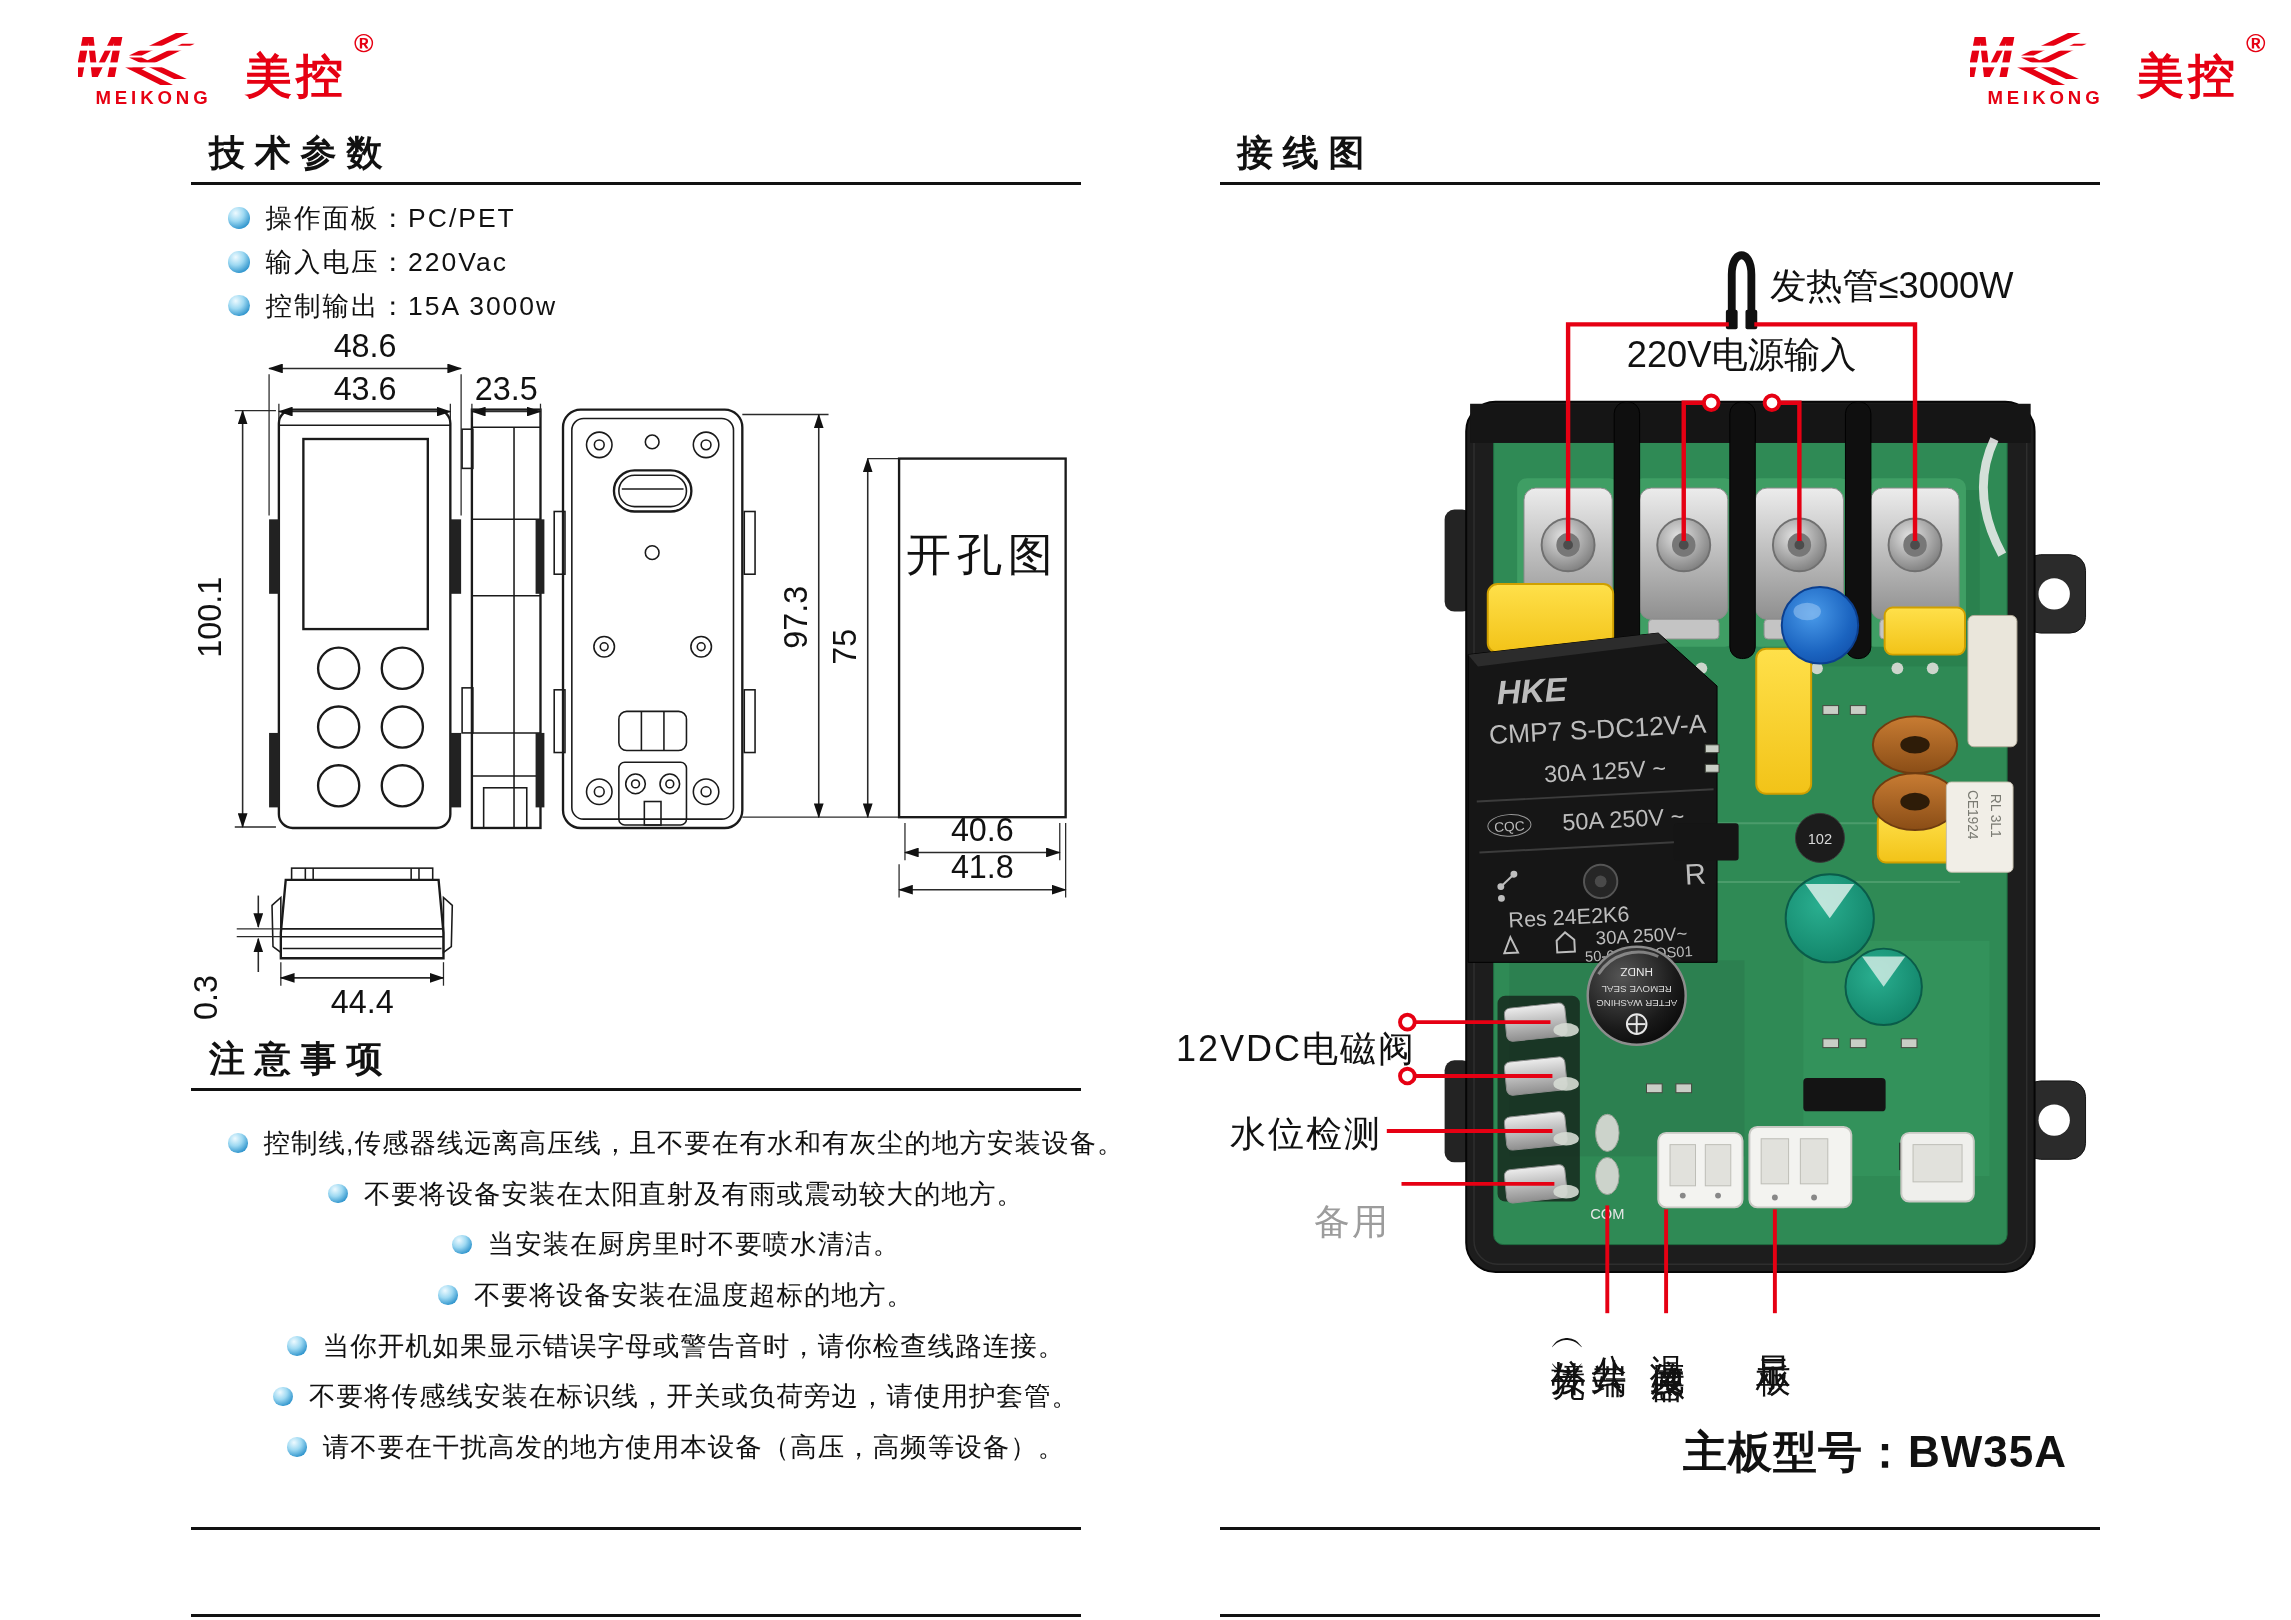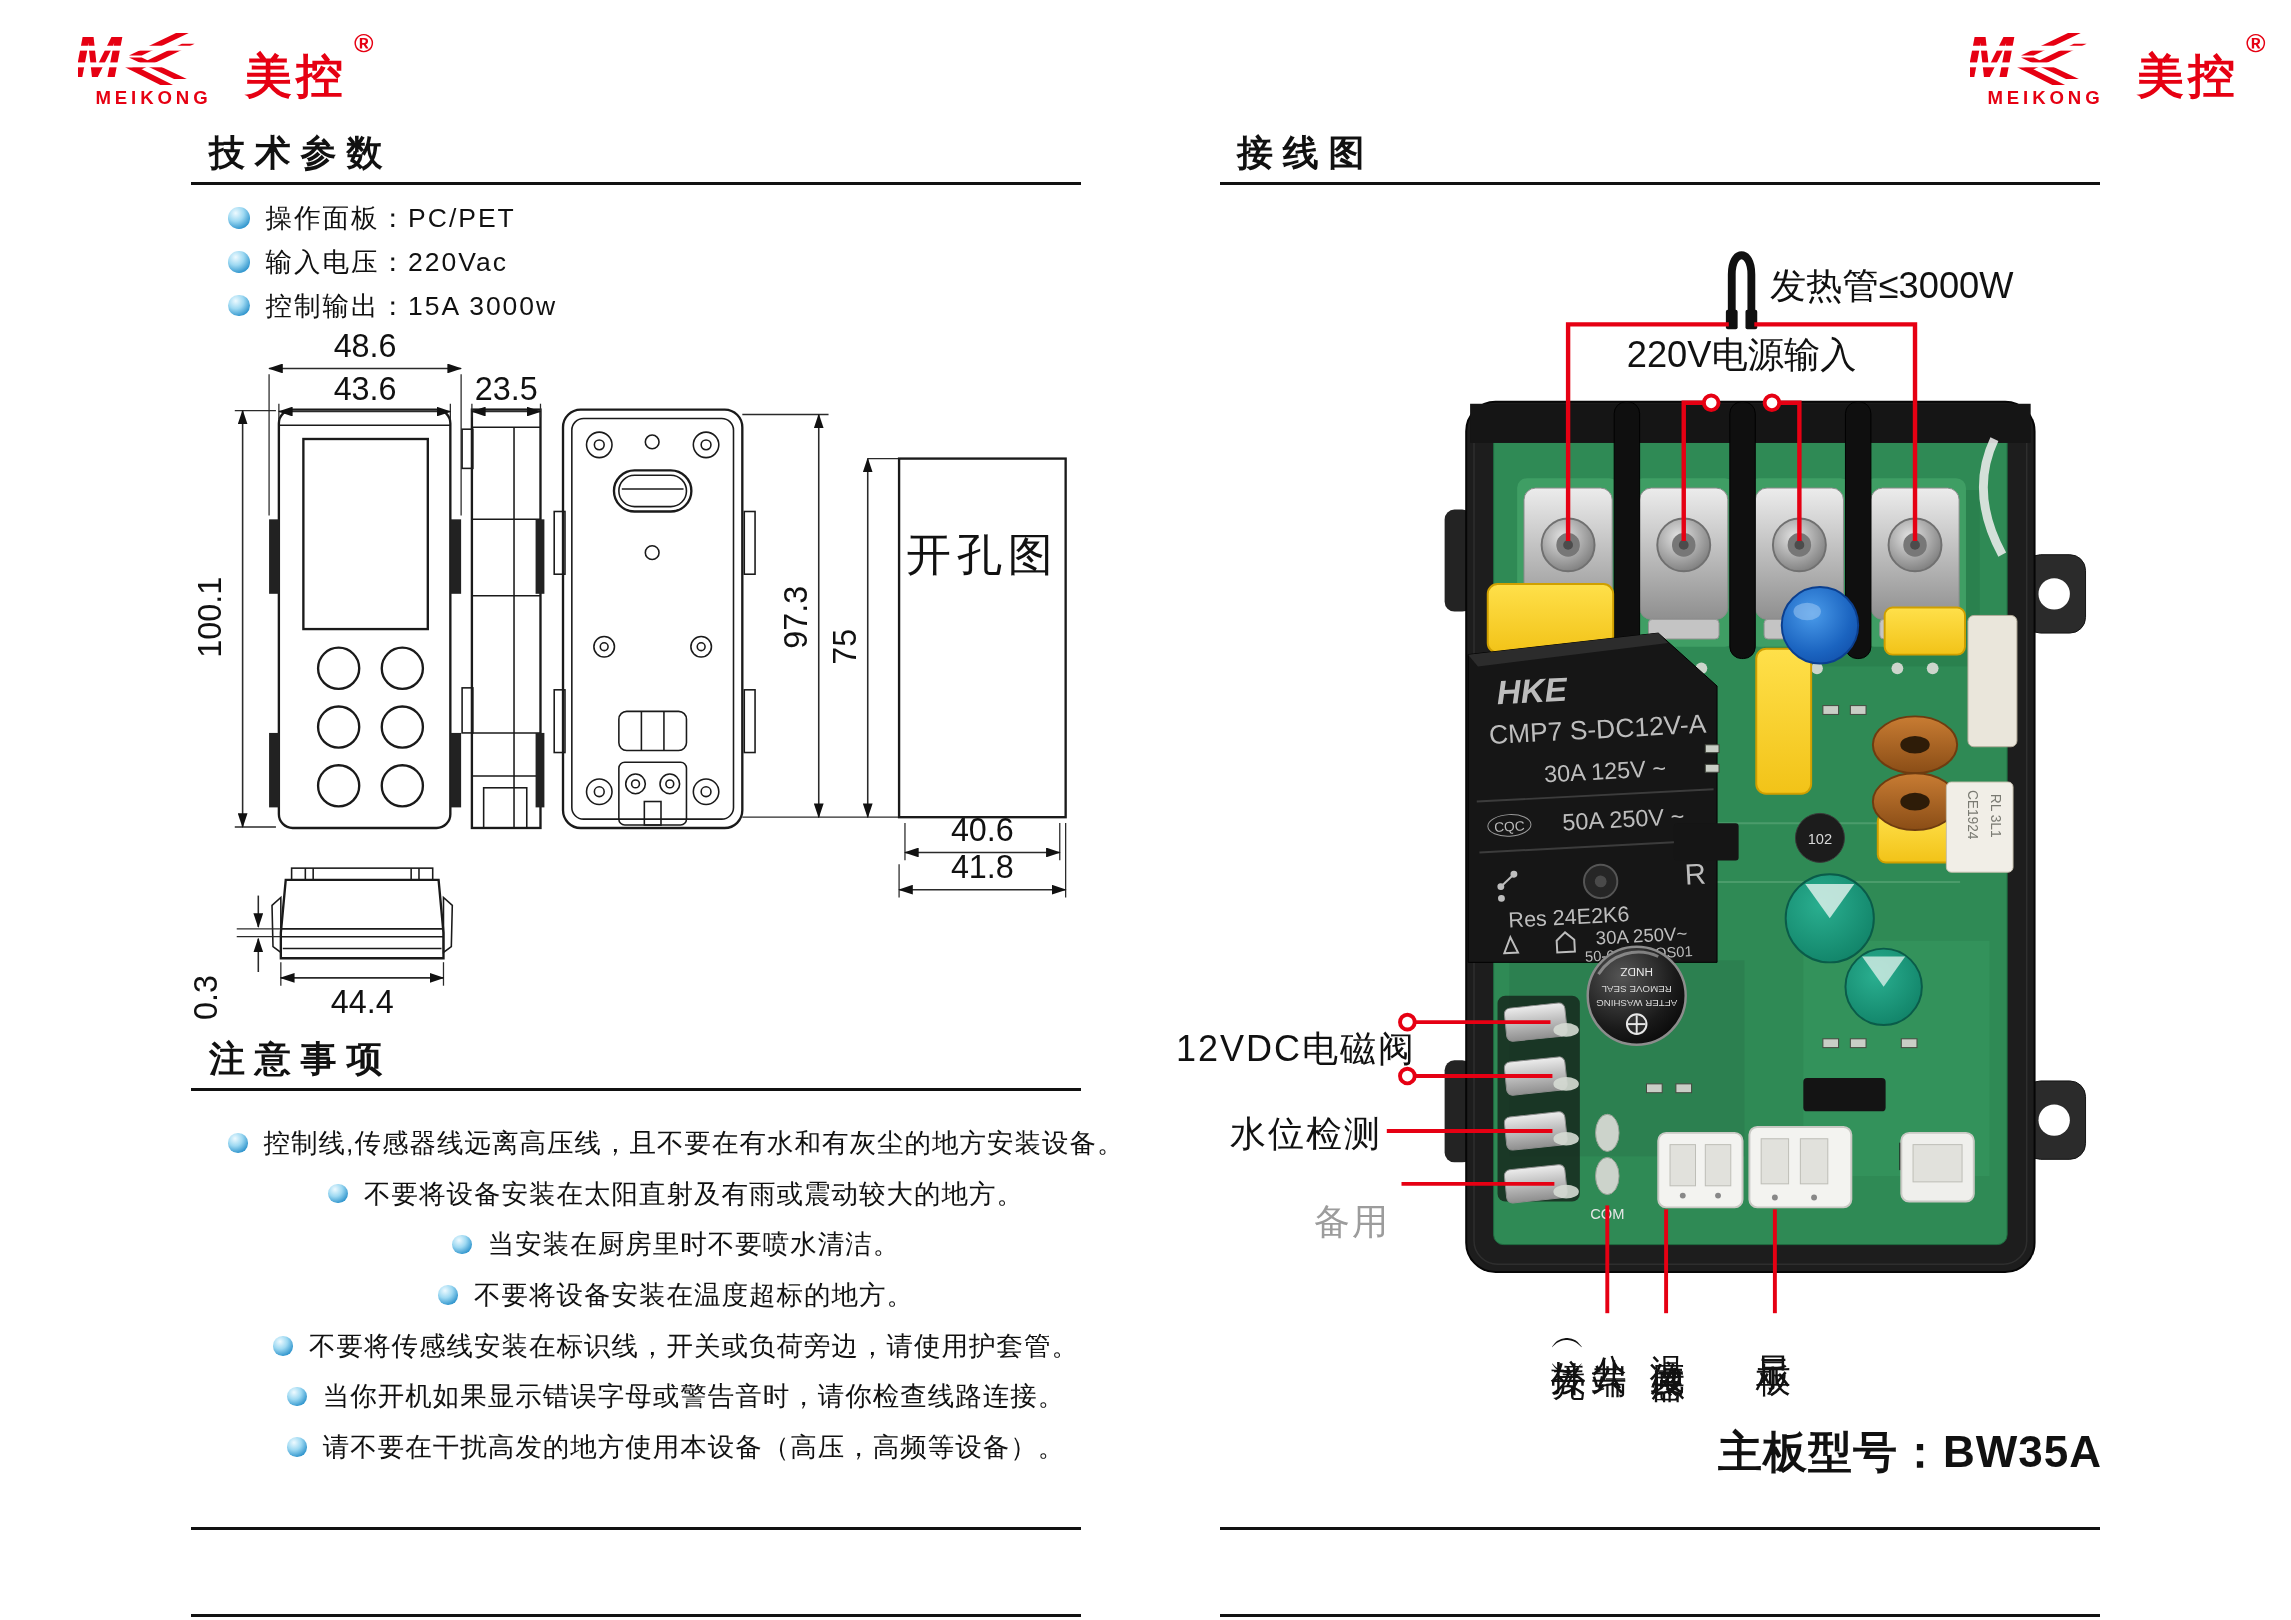--- a/index.html
+++ b/index.html
@@ -236,25 +236,25 @@
     <li>
         <span class="dot"></span>
         <span>当安装在厨房里时不要喷水清洁。</span>
       </li>
     <li>
         <span class="dot"></span>
         <span>不要将设备安装在温度超标的地方。</span>
       </li>
     <li>
         <span class="dot"></span>
+        <span>当你开机如果显示错误字母或警告音时，请你检查线路连接。</span>
+      </li>
+    <li>
+        <span class="dot"></span>
         <span>不要将传感线安装在标识线，开关或负荷旁边，请使用护套管。</span>
-      </li>
-    <li>
-        <span class="dot"></span>
-        <span>当你开机如果显示错误字母或警告音时，请你检查线路连接。</span>
       </li>
     <li>
         <span class="dot"></span>
         <span>请不要在干扰高发的地方使用本设备（高压，高频等设备）。</span>
       </li>
   </ul>
 
   <div class="sec-title" style="left:1237px;top:135px;">接线图</div>
   <div class="rule" style="left:1220px;top:182px;width:880px;"></div>
 
@@ -522,21 +522,21 @@
 
   <div class="rlabel" style="left:1176px;top:1025px;width:221px;text-align:right;">12VDC电磁阀</div>
   <div class="rlabel" style="left:1230px;top:1110px;width:147px;text-align:center;">水位检测</div>
   <div class="rlabel gray" style="left:1304px;top:1162px;width:86px;text-align:right;margin-top:36px;">备用</div>
 
   <div class="vlabel" style="left:1590px;top:1327px;">公共端</div>
   <div class="vlabel" style="left:1549px;top:1327px;">（接外壳）</div>
   <div class="vlabel" style="left:1648px;top:1327px;">温度传感器</div>
   <div class="vlabel" style="left:1754px;top:1327px;">显示板</div>
 
-  <div class="model" style="left:1681px;top:1423px;width:421px;">主板型号：BW35A</div>
+  <div class="model" style="left:1646px;top:1423px;width:421px;">主板型号：BW35A</div>
 
   <div class="rule" style="left:191px;top:1527px;width:890px;"></div>
   <div class="rule" style="left:1220px;top:1527px;width:880px;"></div>
   <div class="rule" style="left:191px;top:1614px;width:890px;"></div>
   <div class="rule" style="left:1220px;top:1614px;width:880px;"></div>
 
 </div>
 
 
 </body></html>

